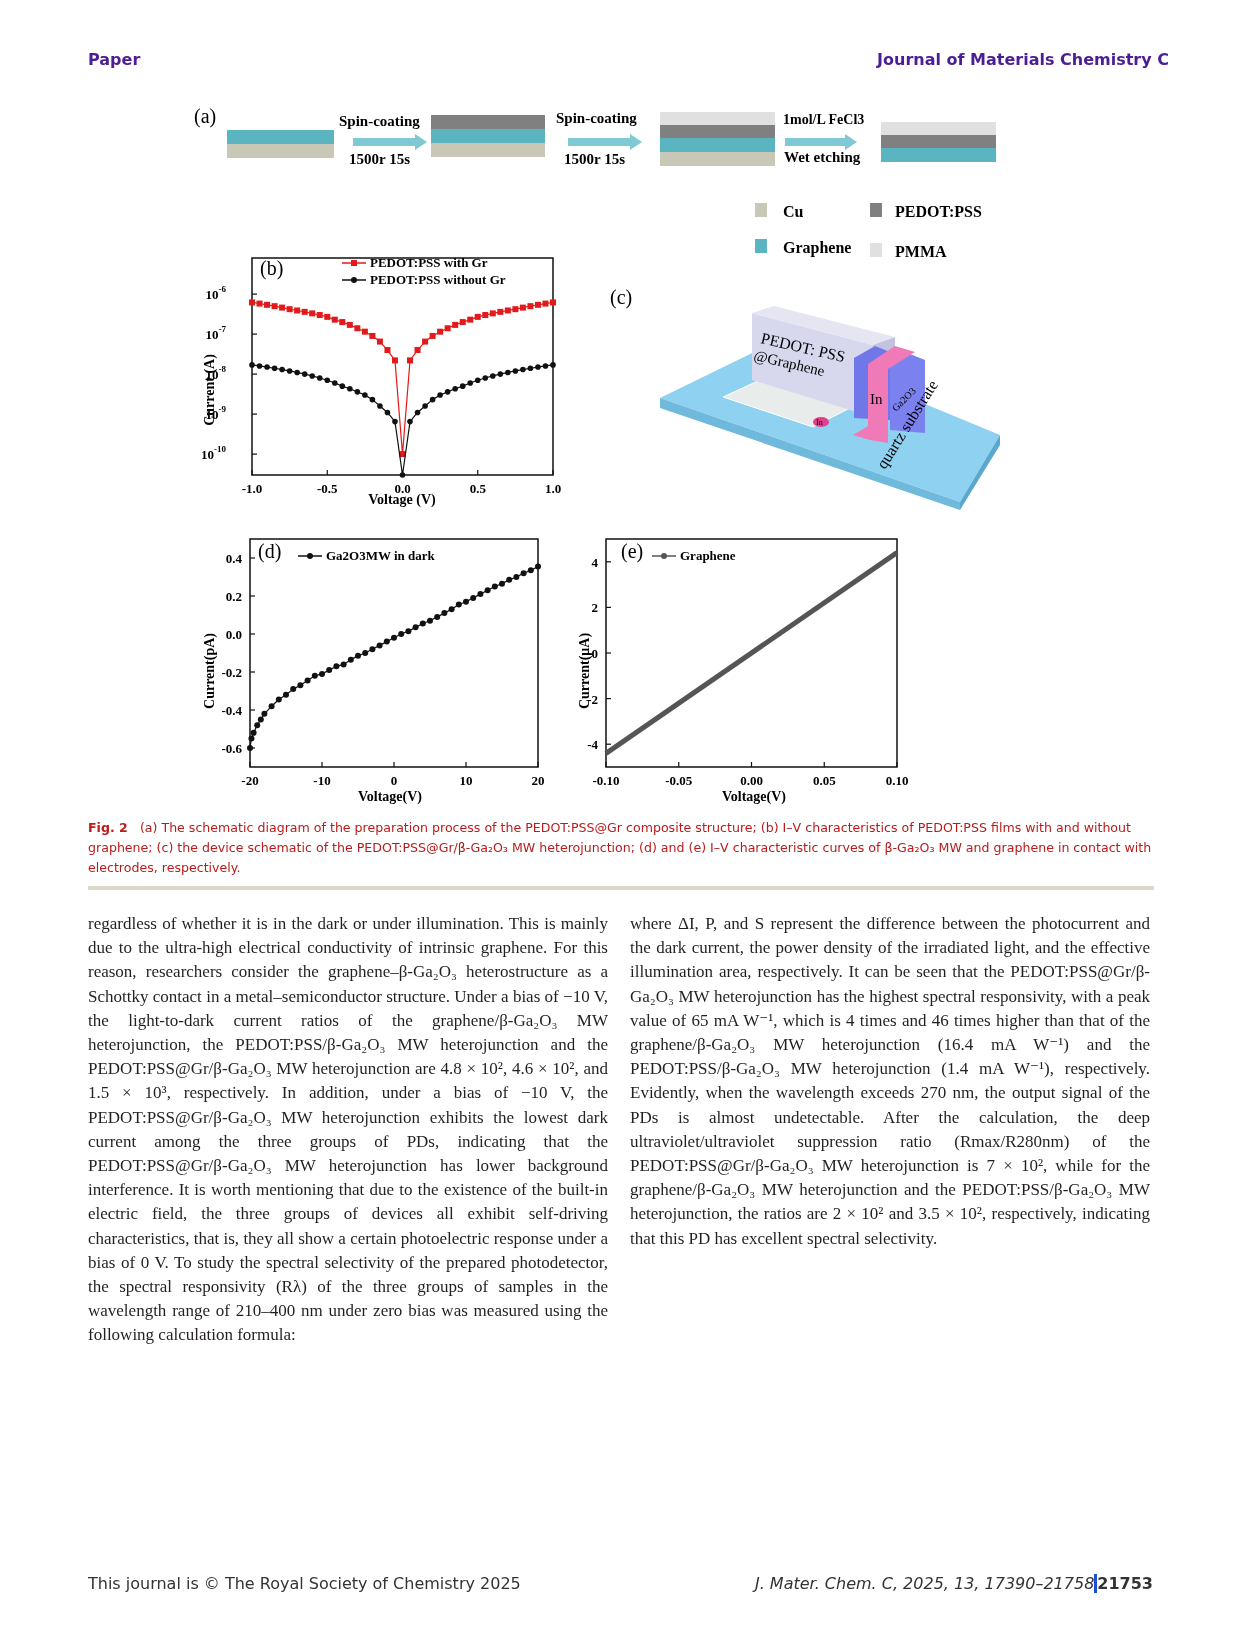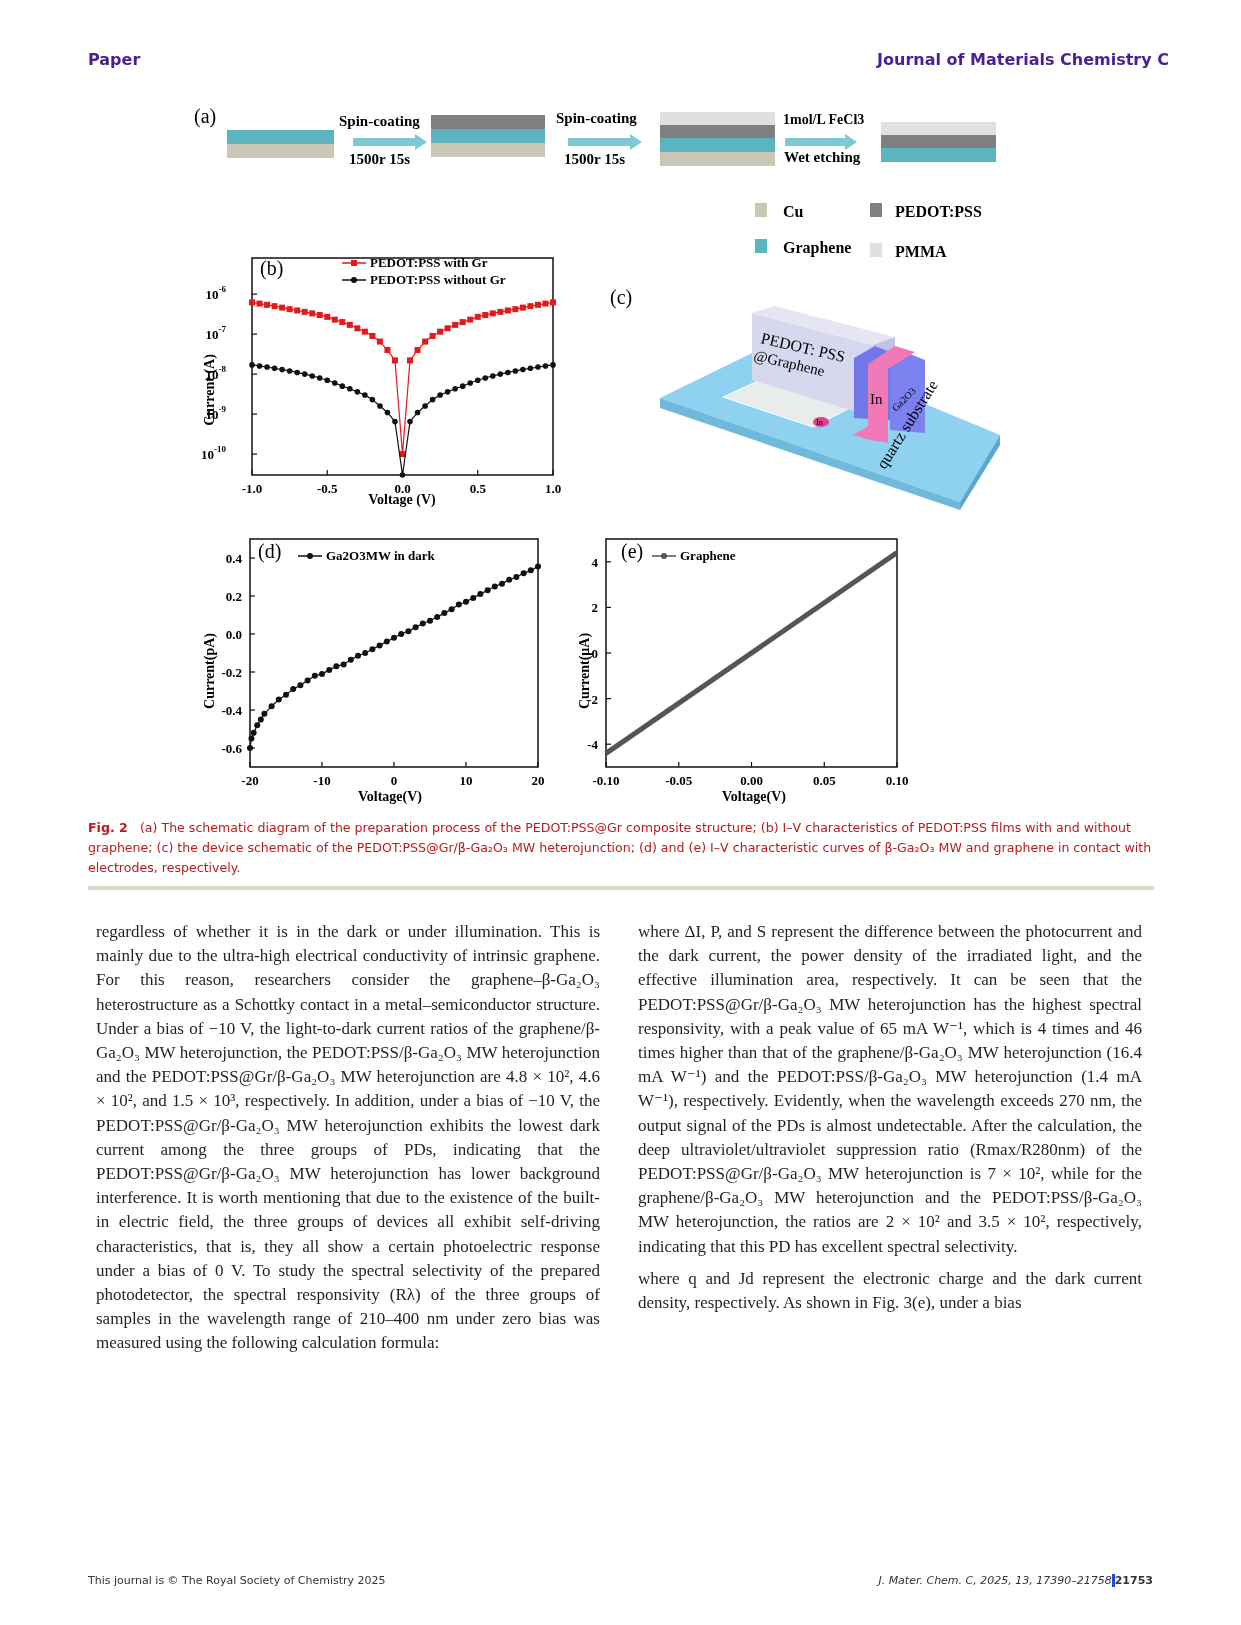--- a/index.html
+++ b/index.html
@@ -6,26 +6,26 @@
   body{width:1241px;height:1625px;position:relative;overflow:hidden;font-family:"Liberation Serif","DejaVu Serif",serif;color:#231f20;}
   .hdr{position:absolute;top:50px;font-family:"DejaVu Sans","Liberation Sans",sans-serif;font-size:16px;font-weight:bold;color:#4c1d95;}
   .hdr-left{left:88px;}
   .hdr-right{right:72px;}
   .abs{position:absolute;}
   svg text{font-family:"Liberation Serif","DejaVu Serif",serif;}
   .caption{position:absolute;left:88px;top:818px;width:1066px;font-family:"DejaVu Sans","Liberation Sans",sans-serif;font-size:12.6px;line-height:20px;color:#b91c1c;}
   .caption b{font-weight:bold;}
   .rule{position:absolute;left:88px;top:886px;width:1066px;height:4px;background:#dcd9c8;}
   .col{position:absolute;top:912px;width:520px;font-size:17px;line-height:24.2px;text-align:justify;}
-  .col p{margin:8px;}
+  .col p{margin:0;}
   .col-left{left:88px;}
   .col-right{left:630px;}
   .eq{text-align:center;font-style:italic;margin:18px 0 14px 0;}
   .indent{text-indent:26px;}
-  .footer{position:absolute;top:1574px;font-family:"DejaVu Sans","Liberation Sans",sans-serif;font-size:11px;color:#333;}
+  .footer{position:absolute;top:1574px;font-family:"DejaVu Sans","Liberation Sans",sans-serif;font-size:16px;color:#333;}
   .footer-left{left:88px;}
   .footer-right{right:88px;}
   .footer-right .pg{font-weight:bold;margin-left:0;padding-left:0;border-left:3px solid #1d4ed8;}
 </style>
 </head>
 <body>
 
 <div class="hdr hdr-left">Paper</div>
 <div class="hdr hdr-right">Journal of Materials Chemistry C</div>
 
@@ -357,19 +357,18 @@
   <span>(a) The schematic diagram of the preparation process of the PEDOT:PSS@Gr composite structure; (b) I–V characteristics of PEDOT:PSS films with and without graphene; (c) the device schematic of the PEDOT:PSS@Gr/β-Ga₂O₃ MW heterojunction; (d) and (e) I–V characteristic curves of β-Ga₂O₃ MW and graphene in contact with electrodes, respectively.</span>
 </div>
 <div class="rule"></div>
 
 <div class="col col-left">
   <p>regardless of whether it is in the dark or under illumination. This is mainly due to the ultra-high electrical conductivity of intrinsic graphene. For this reason, researchers consider the graphene–β-Ga₂O₃ heterostructure as a Schottky contact in a metal–semiconductor structure. Under a bias of −10 V, the light-to-dark current ratios of the graphene/β-Ga₂O₃ MW heterojunction, the PEDOT:PSS/β-Ga₂O₃ MW heterojunction and the PEDOT:PSS@Gr/β-Ga₂O₃ MW heterojunction are 4.8 × 10², 4.6 × 10², and 1.5 × 10³, respectively. In addition, under a bias of −10 V, the PEDOT:PSS@Gr/β-Ga₂O₃ MW heterojunction exhibits the lowest dark current among the three groups of PDs, indicating that the PEDOT:PSS@Gr/β-Ga₂O₃ MW heterojunction has lower background interference. It is worth mentioning that due to the existence of the built-in electric field, the three groups of devices all exhibit self-driving characteristics, that is, they all show a certain photoelectric response under a bias of 0 V. To study the spectral selectivity of the prepared photodetector, the spectral responsivity (Rλ) of the three groups of samples in the wavelength range of 210–400 nm under zero bias was measured using the following calculation formula:</p>
 </div>
 
 <div class="col col-right">
   <p>where ΔI, P, and S represent the difference between the photocurrent and the dark current, the power density of the irradiated light, and the effective illumination area, respectively. It can be seen that the PEDOT:PSS@Gr/β-Ga₂O₃ MW heterojunction has the highest spectral responsivity, with a peak value of 65 mA W⁻¹, which is 4 times and 46 times higher than that of the graphene/β-Ga₂O₃ MW heterojunction (16.4 mA W⁻¹) and the PEDOT:PSS/β-Ga₂O₃ MW heterojunction (1.4 mA W⁻¹), respectively. Evidently, when the wavelength exceeds 270 nm, the output signal of the PDs is almost undetectable. After the calculation, the deep ultraviolet/ultraviolet suppression ratio (Rmax/R280nm) of the PEDOT:PSS@Gr/β-Ga₂O₃ MW heterojunction is 7 × 10², while for the graphene/β-Ga₂O₃ MW heterojunction and the PEDOT:PSS/β-Ga₂O₃ MW heterojunction, the ratios are 2 × 10² and 3.5 × 10², respectively, indicating that this PD has excellent spectral selectivity.</p>
-  <p>where q and Jd represent the electronic charge and the dark current density, respectively. As shown in Fig. 3(e), under a bias</p>
 </div>
 
 <div class="footer footer-left">This journal is © The Royal Society of Chemistry 2025</div>
 <div class="footer footer-right">
   <i>J. Mater. Chem. C, 2025, 13, 17390–21758</i><span class="pg">21753</span>
 </div>
 
 </body></html>

